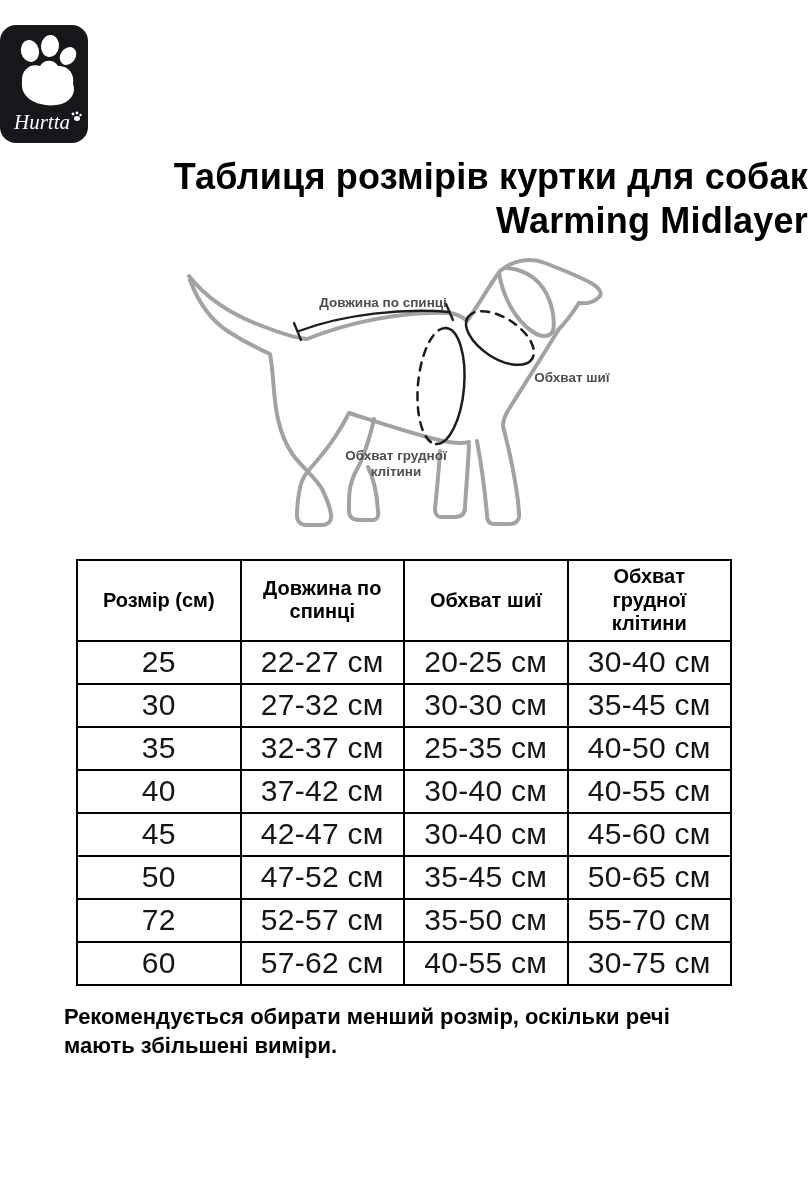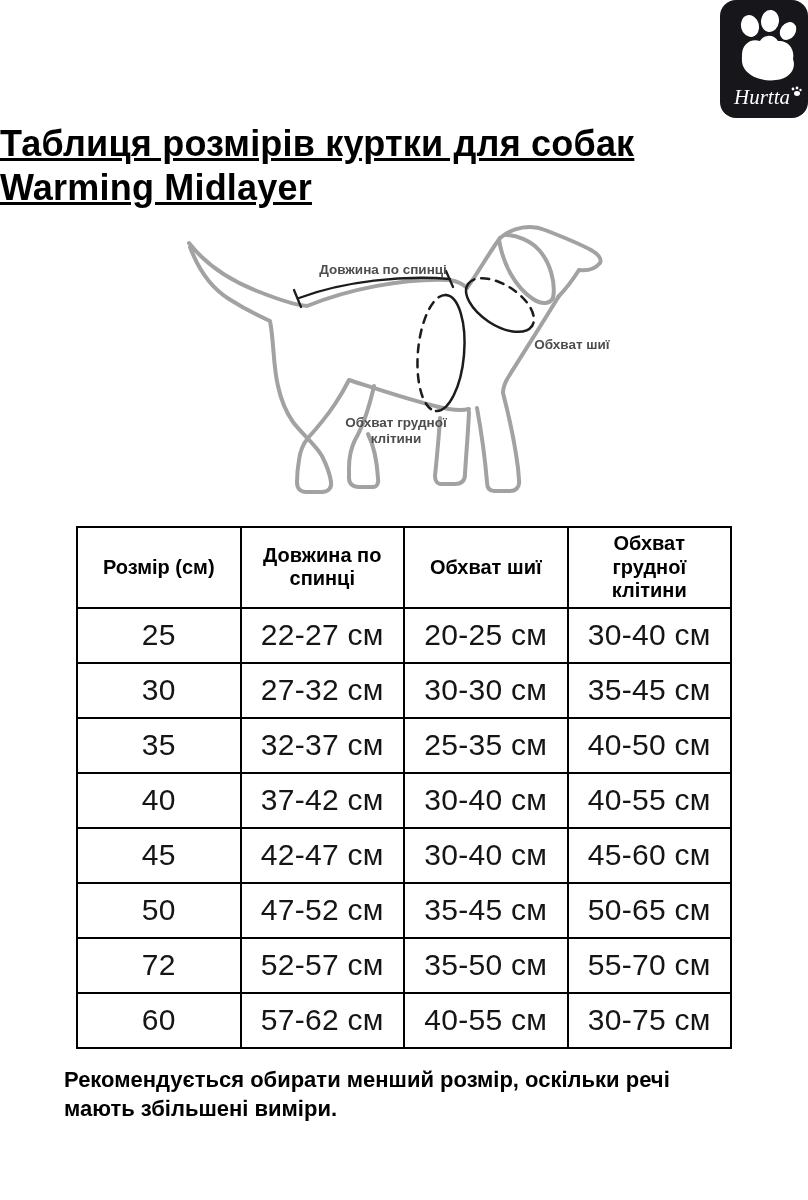--- a/index.html
+++ b/index.html
@@ -2,39 +2,39 @@
 <html><head>
 <meta charset="utf-8">
 <style>
   * { box-sizing: border-box; margin: 0; padding: 0; }
   html, body { background: #ffffff; }
   body {
     width: 808px; height: 1200px; margin: 0 auto;
     font-family: "Liberation Sans", sans-serif;
     color: #000; overflow: hidden;
   }
-  .logo-wrap { display: flex; justify-content: flex-end; }
-  .title { text-align: left; margin-top: 4px; text-decoration: underline; }
+  .logo-wrap { display: flex; justify-content: flex-start; padding-top: 25px; }
+  .title { text-align: right; margin-top: 12px; }
   .title .t1, .title .t2 {
     font-size: 36px; font-weight: 700; line-height: 44px; letter-spacing: 0.2px;
   }
   .diagram-wrap { display: flex; justify-content: center; margin-top: 6px; }
   .size-table {
     width: 656px; margin: 10px auto 0 auto;
     border-collapse: collapse; table-layout: fixed;
   }
   .size-table th, .size-table td {
     border: 2px solid #000; text-align: center; vertical-align: middle;
   }
   .size-table th {
     height: 54px; font-size: 20px; font-weight: 700; line-height: 1.18;
     padding: 4px 8px;
   }
   .size-table td {
-    height: 55px; font-size: 30px; font-weight: 400; color: #151515;
+    height: 43px; font-size: 30px; font-weight: 400; color: #151515;
     letter-spacing: 0.3px;
   }
   .footnote {
     width: 680px; margin: 16px auto 0 auto;
     font-size: 22px; font-weight: 700; line-height: 1.33; color: #000;
     padding-left: 0px;
   }
   svg text.diag-label {
     font-family: "Liberation Sans", sans-serif;
     font-size: 13.5px; font-weight: 700; fill: #4d4d4d;

